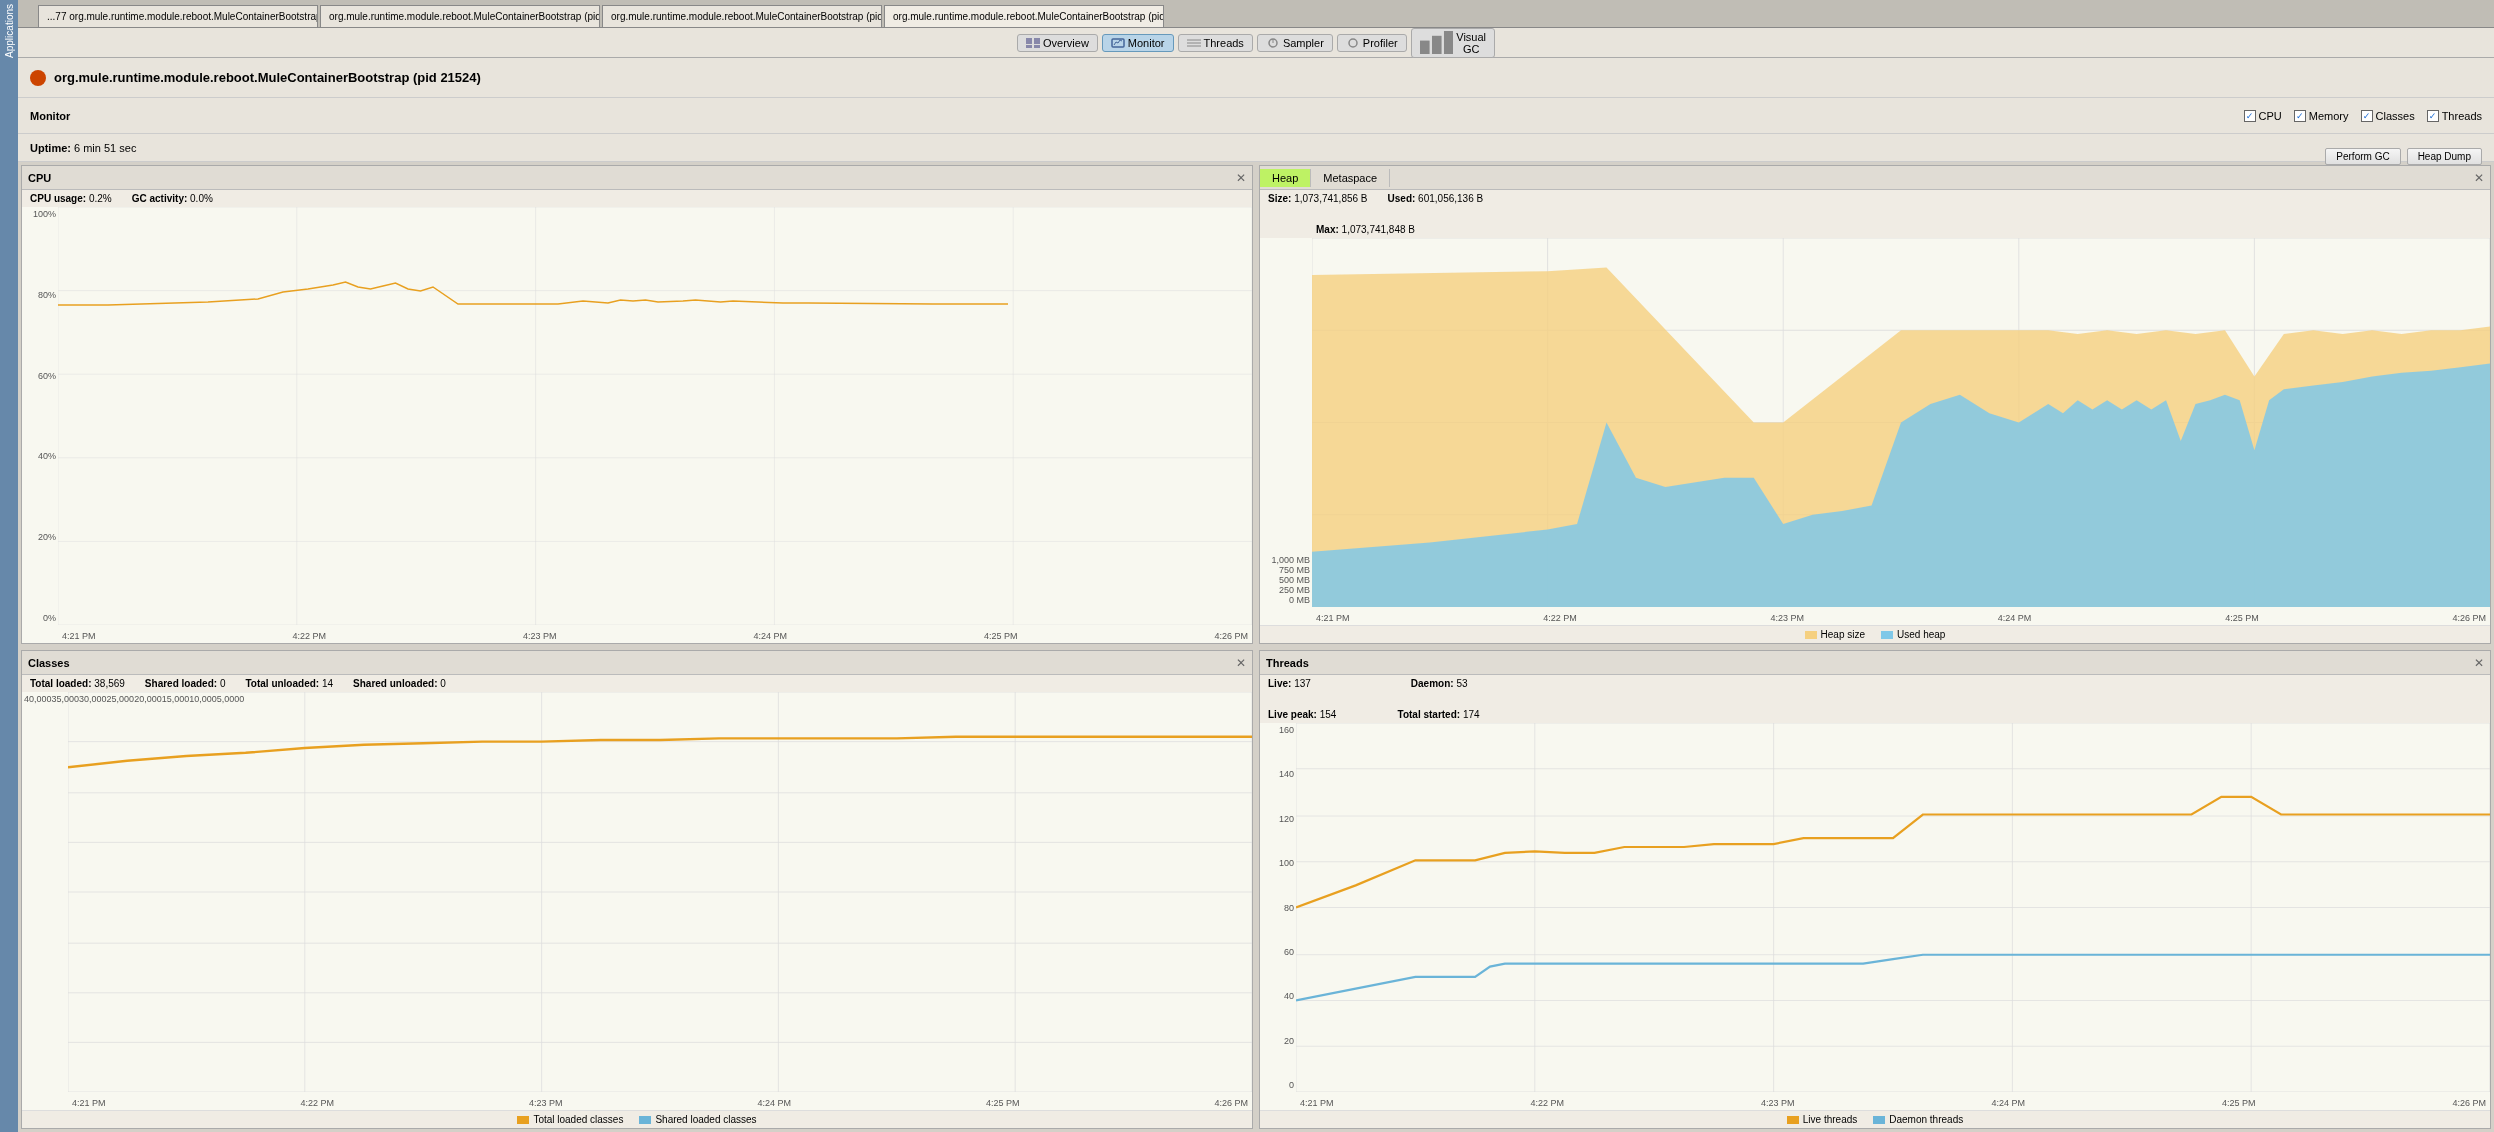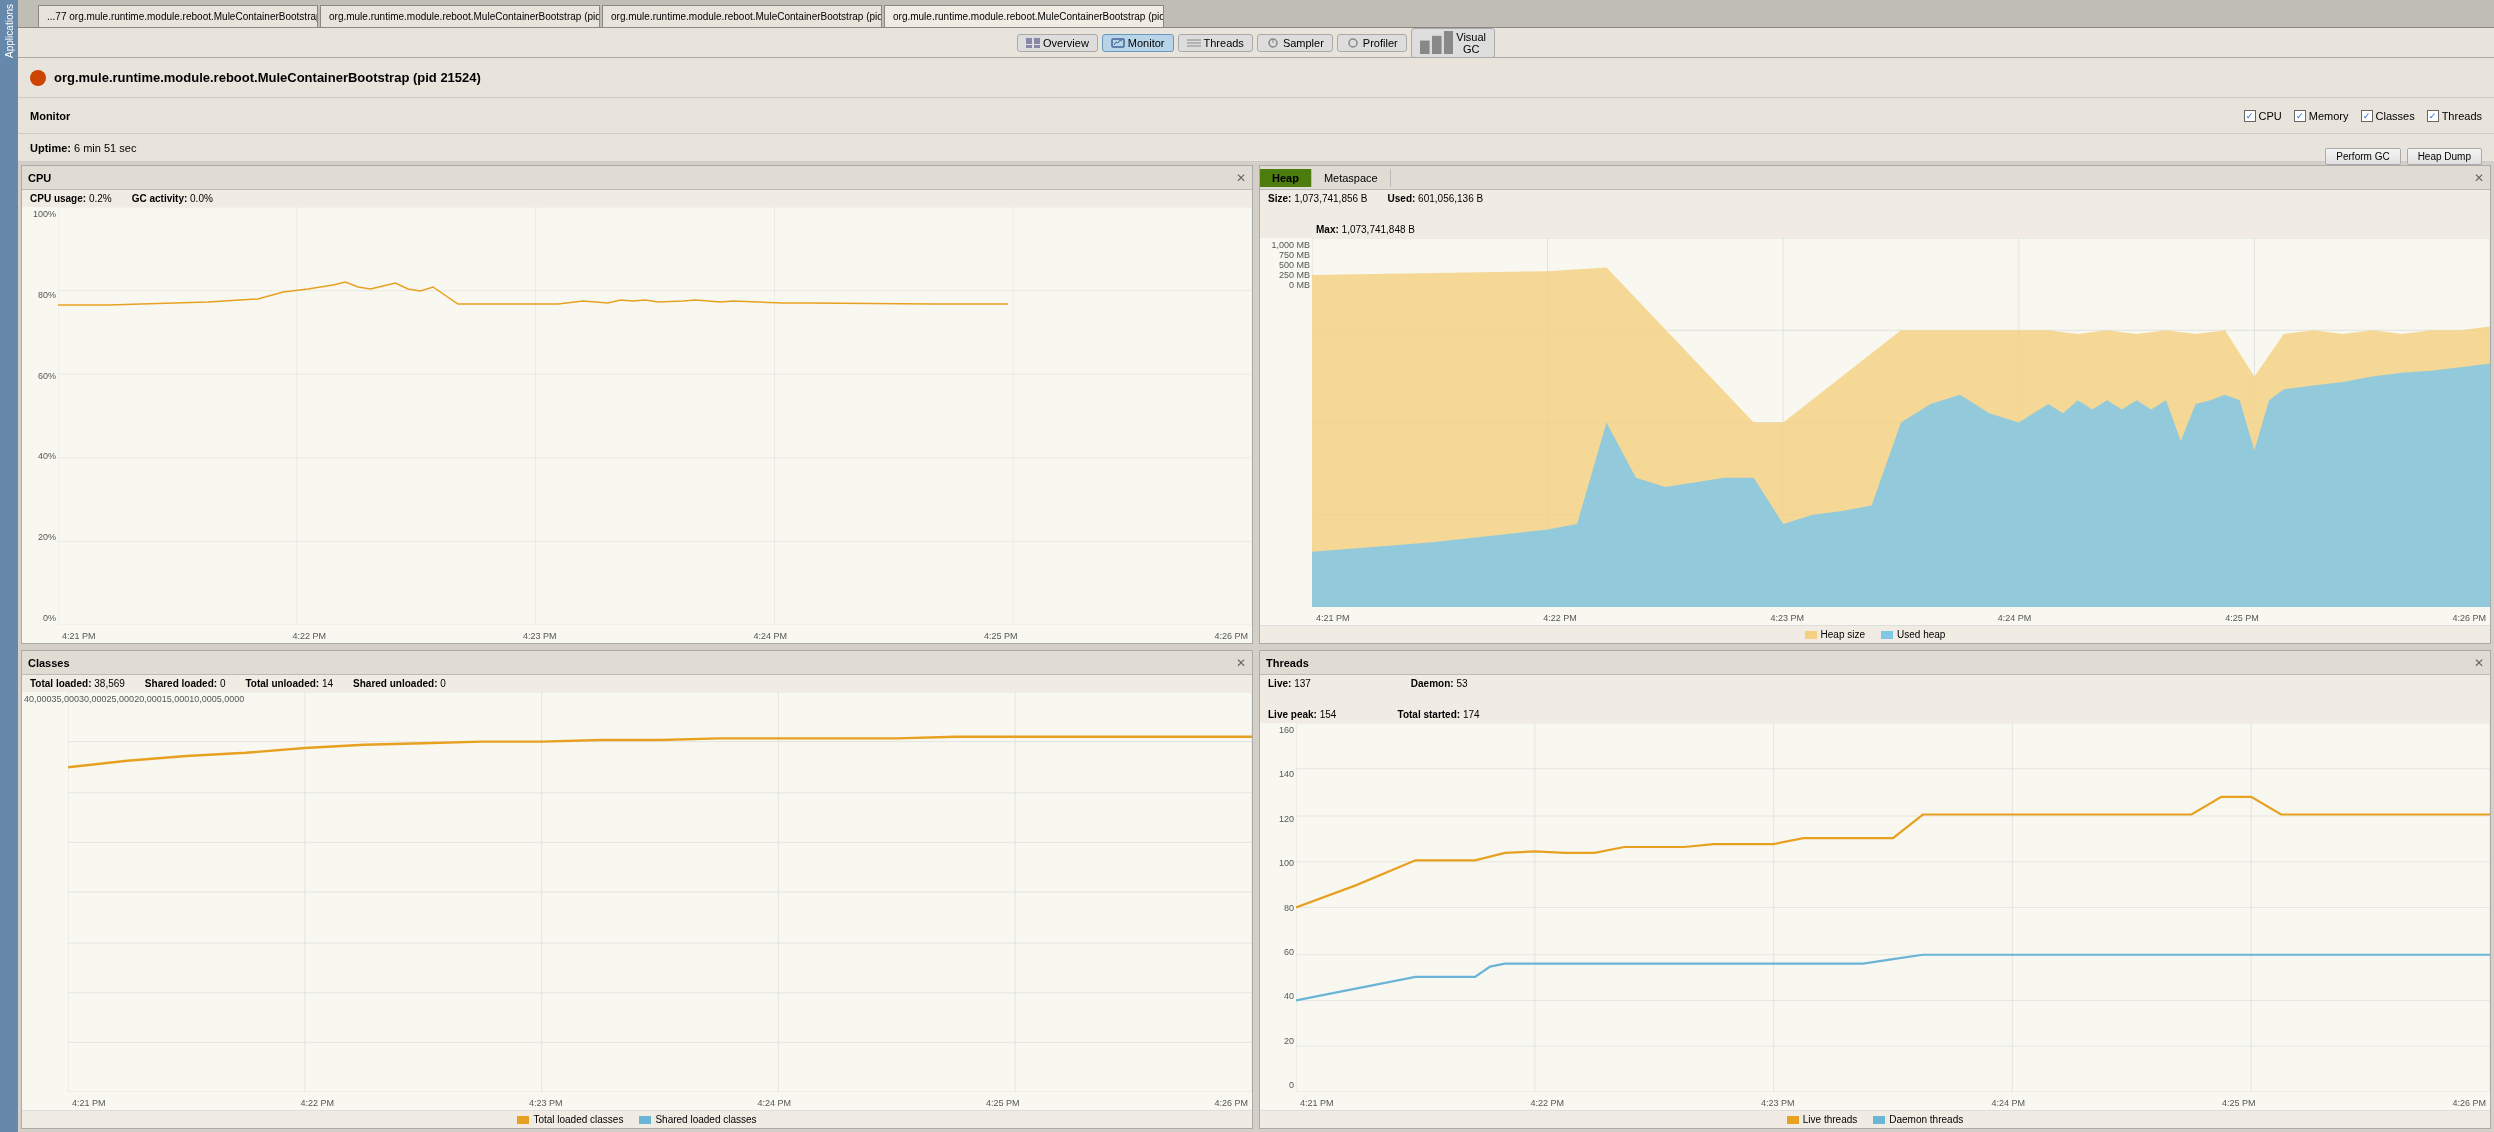--- a/index.html
+++ b/index.html
@@ -163,21 +163,21 @@
       display: flex;
       background: #ddd;
       border-bottom: 1px solid #bbb;
     }
     .heap-tab {
       padding: 3px 12px;
       cursor: pointer;
       font-size: 11px;
       border-right: 1px solid #bbb;
     }
-    .heap-tab.active { background: #4d7c0f; font-weight: bold; }
+    .heap-tab.active { background: #bef264; font-weight: normal; }
 
     
     svg { width: 100%; height: 100%; }
 
     
     .sidebar {
       position: absolute;
       left: 0;
       top: 0;
       width: 18px;
@@ -436,21 +436,21 @@
               <line x1="480" y1="0" x2="480" y2="200" stroke="#ddd" stroke-width="0.5"></line>
               <line x1="640" y1="0" x2="640" y2="200" stroke="#ddd" stroke-width="0.5"></line>
               <line x1="800" y1="0" x2="800" y2="200" stroke="#ddd" stroke-width="0.5"></line>
 
               <polygon points="0,20 160,18 200,16 300,100 320,100 400,50 480,50 500,50 520,52 540,50 560,52 580,50 600,52 620,50 640,75 660,52 680,50 700,52 720,50 740,52 760,50 780,50 800,48 800,200 0,200" fill="#f5d080" opacity="0.8"></polygon>
 
               <polygon points="0,170 80,165 160,158 180,155 200,100 220,130 240,135 280,130 300,130 320,155 340,150 360,148 380,145 400,100 420,90 440,85 460,95 480,100 490,95 500,90 510,95 520,88 530,93 540,88 550,93 560,88 570,93 580,88 590,110 600,90 610,88 620,85 630,88 640,115 650,88 660,82 680,80 700,78 720,75 740,73 760,72 780,70 800,68 800,200 0,200" fill="#80c8e8" opacity="0.85"></polygon>
             </svg>
           </div>
 
-          <div style="position:absolute;top:0;left:0;bottom:18px;width:52px;display:flex;flex-direction:column;justify-content:flex-start;padding:2px 2px;font-size:9px;color:#555;text-align:right;">
+          <div style="position:absolute;top:0;left:0;bottom:18px;width:52px;display:flex;flex-direction:column;justify-content:flex-end;padding:2px 2px;font-size:9px;color:#555;text-align:right;">
             <span>1,000 MB</span>
             <span>750 MB</span>
             <span>500 MB</span>
             <span>250 MB</span>
             <span>0 MB</span>
           </div>
 
           <div style="position:absolute;bottom:0;left:52px;right:0;display:flex;justify-content:space-between;font-size:9px;color:#555;padding:2px 4px;">
             <span>4:21 PM</span>
             <span>4:22 PM</span>

